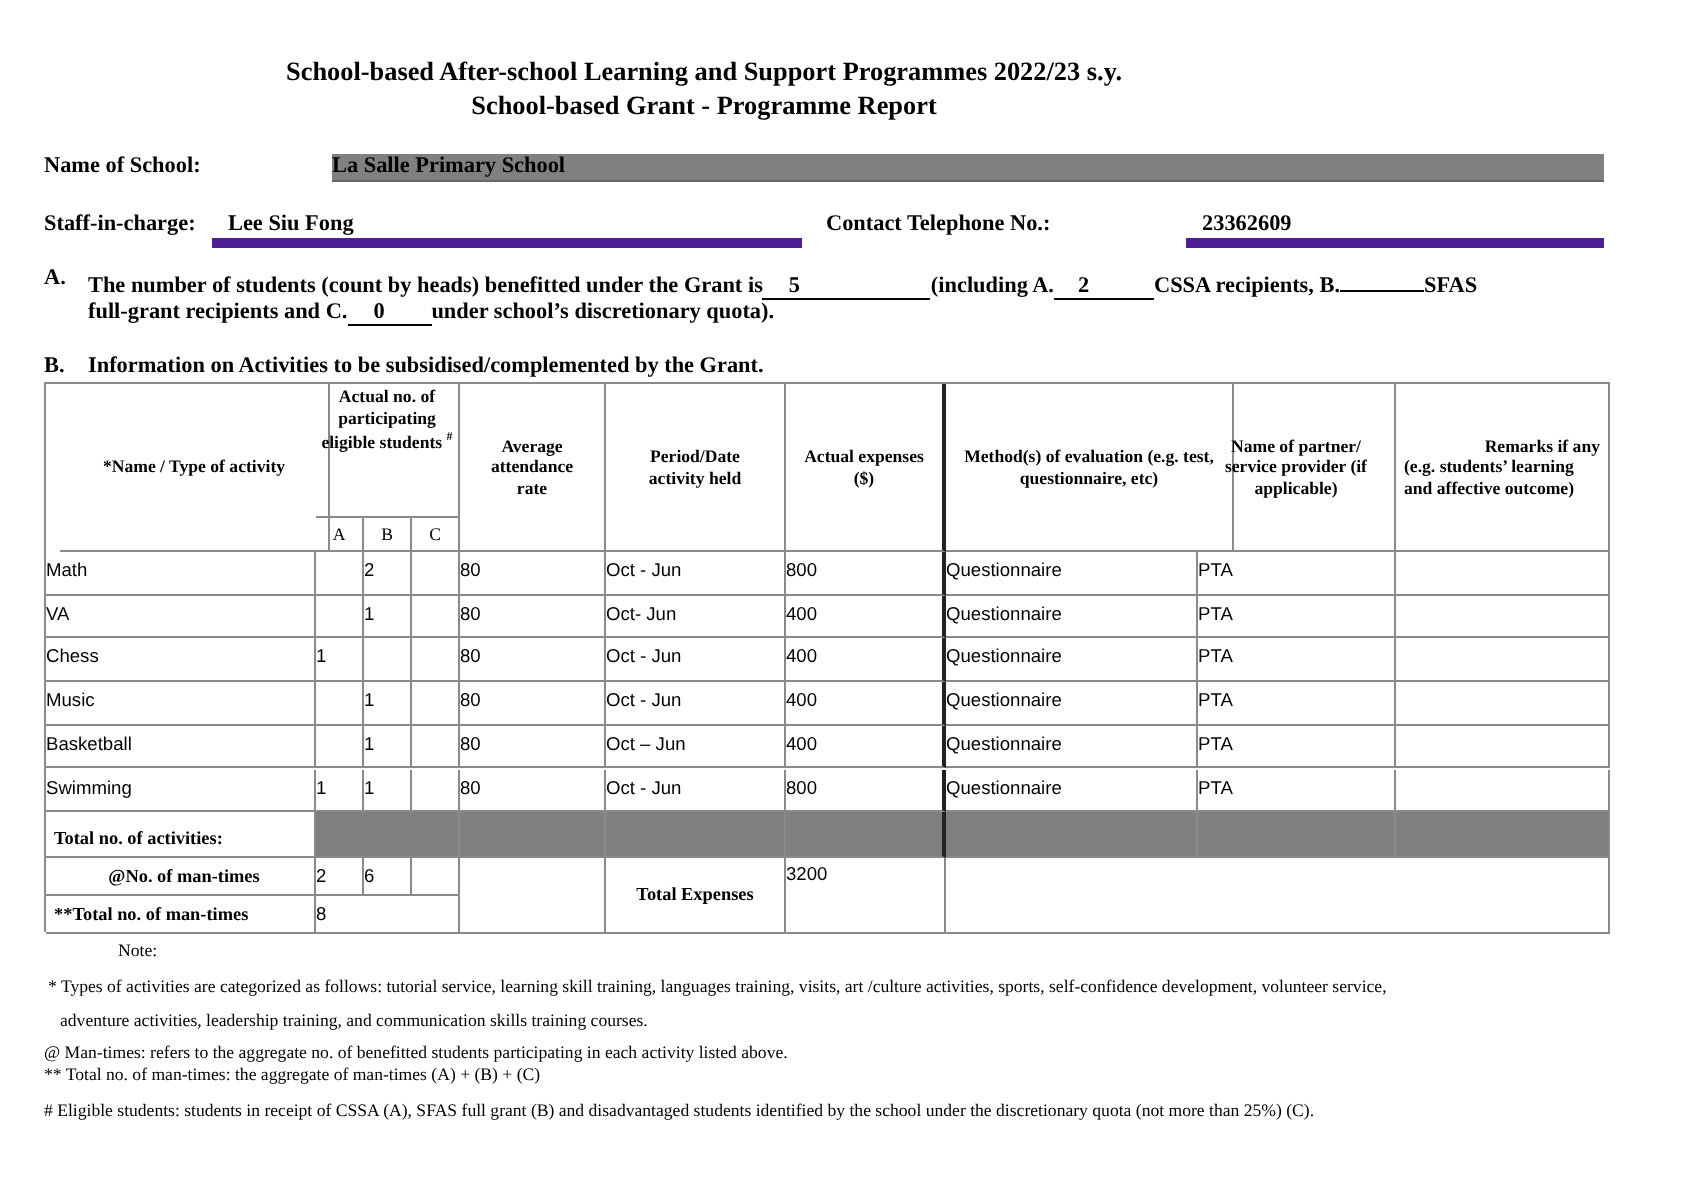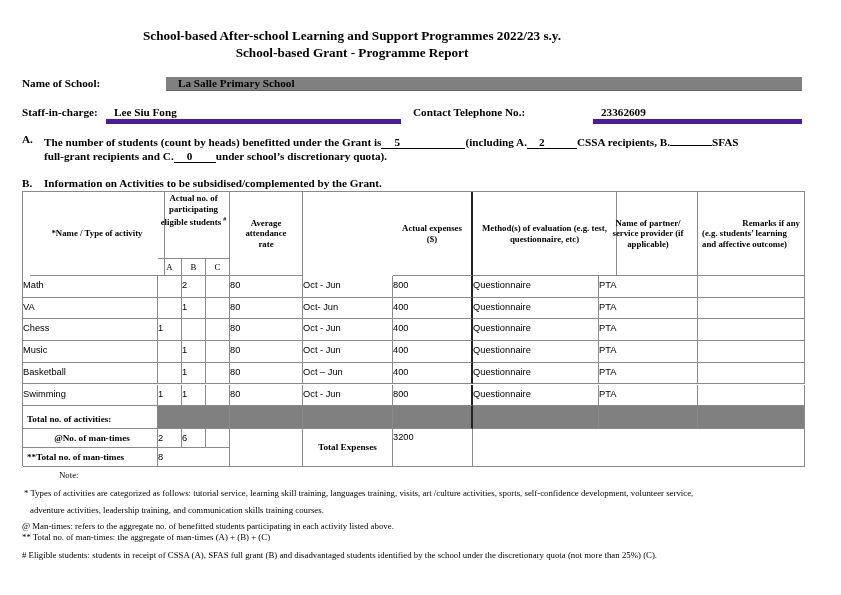--- a/index.html
+++ b/index.html
@@ -21,21 +21,21 @@
   sup { font-size: 6px; }
 </style>
 </head>
 <body>
 
 <div class="abs title" style="top:27px;">School-based After-school Learning and Support Programmes 2022/23 s.y.</div>
 <div class="abs title" style="top:44px;">School-based Grant - Programme Report</div>
 
 <div class="abs lbl" style="left:22px; top:77px;">Name of School:</div>
 <div class="uline grey" style="left:166px; top:77px; width:636px;">
-  <span style="padding-left:12px;">La Salle Primary School</span>
+  <span style="">La Salle Primary School</span>
 </div>
 
 <div class="abs lbl" style="left:22px; top:106px;">Staff-in-charge:</div>
 <div class="uline" style="left:106px; top:106px; width:295px;">
   <span style="padding-left:8px;">Lee Siu Fong</span>
 </div>
 <div class="abs lbl" style="left:413px; top:106px;">Contact Telephone No.:</div>
 <div class="uline" style="left:593px; top:106px; width:209px;">
   <span style="padding-left:8px;">23362609</span>
 </div>
@@ -54,20 +54,21 @@
 <div class="tbl" style="border-top:1px solid #8a8a8a; border-left:1px solid #8a8a8a; box-sizing:border-box;">
 
   <div class="cell hdr" style="left:7px; top:0; width:135px; height:84px;">*Name / Type of activity</div>
   <div class="cell hdr top" style="left:135px; top:0; width:72px; height:67px;">
     <span><span>Actual no. of participating eligible students</span> <sup>#</sup></span>
   </div>
   <div class="cell hdr" style="left:135px; top:67px; width:24px; height:17px; font-weight:normal;">A</div>
   <div class="cell hdr" style="left:159px; top:67px; width:24px; height:17px; font-weight:normal;">B</div>
   <div class="cell hdr" style="left:183px; top:67px; width:24px; height:17px; font-weight:normal;">C</div>
   <div class="cell hdr" style="left:207px; top:0; width:73px; height:84px; padding:0 10px;">Average attendance rate</div>
+  <div class="cell hdr" style="left:280px; top:0; width:90px; height:84px; padding:0 14px;">Period/Date activity held</div>
   <div class="cell hdr thick" style="left:370px; top:0; width:80px; height:84px; padding:0 4px;">Actual expenses ($)</div>
   <div class="cell hdr" style="left:450px; top:0; width:144px; height:84px; padding:0 2px;">Method(s) of evaluation (e.g. test, questionnaire, etc)</div>
   <div class="cell hdr" style="left:576px; top:0; width:99px; height:84px; padding:0 10px;">Name of partner/ service provider (if applicable)</div>
   <div class="cell hdr" style="left:675px; top:0; width:107px; height:84px; flex-direction:column; align-items:flex-end; text-align:left; padding:0 4px;">
     <div style="text-align:center;">Remarks if any</div>
     <div style="white-space:normal;">(e.g. students’ learning and affective outcome)</div>
   </div>
 
   <div id="rows-container">
       <div>

